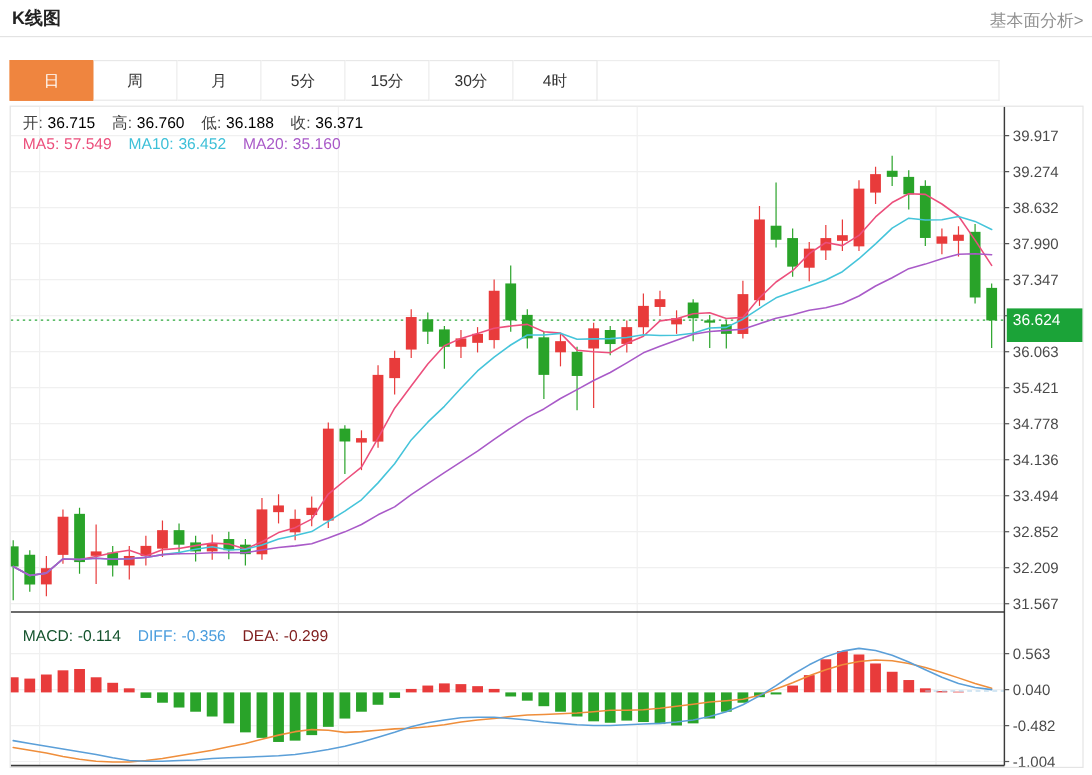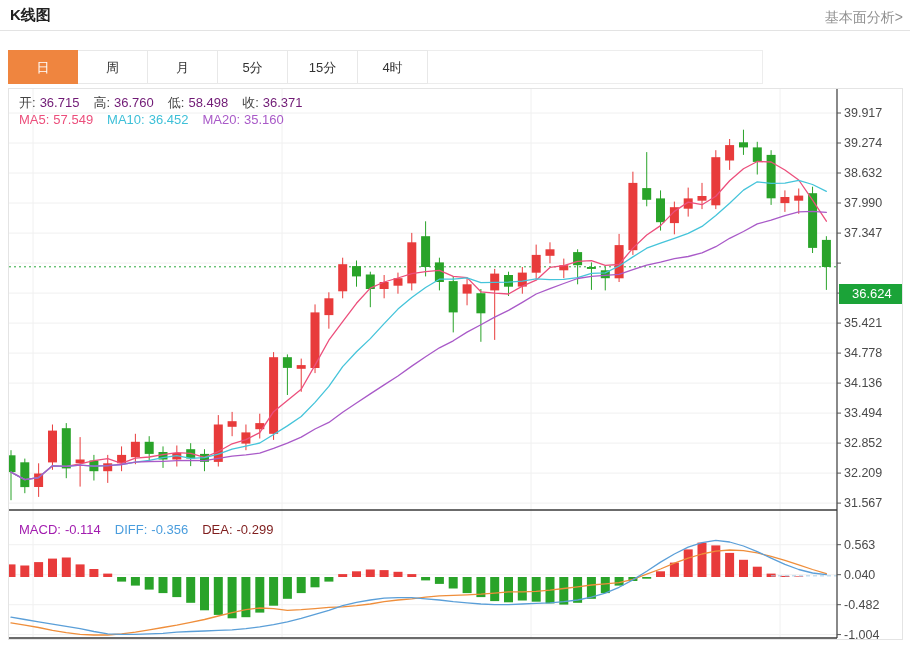--- a/index.html
+++ b/index.html
@@ -13,47 +13,48 @@
        background:#fff;border:1px solid #e8e8e8;border-left:none;box-sizing:border-box;cursor:pointer;}
   .tab:first-child{border-left:1px solid #e8e8e8;}
   .tab.active{background:#ef853f;border-color:#ef853f;color:#fff;}
   .tab-filler{width:335px;height:34px;border:1px solid #ededed;border-left:none;box-sizing:border-box;}
   .chart-box{position:absolute;left:8px;top:88px;width:895px;height:552px;
              border:1px solid #e4e4e4;box-sizing:border-box;}
   .info-row{position:absolute;left:10px;font-size:13px;white-space:nowrap;z-index:3;}
   .info-row span{margin-right:4px;}
   .info-row .gap{margin-right:14px;}
   .lbl{color:#444;}
-  .green{color:#701a75;}
+  .green{color:#000000;}
   .ma5c{color:#ec4f7c;}
   .ma10c{color:#3ec0d8;}
   .ma20c{color:#a95ac8;}
-  .macdc{color:#a21caf;margin-top:40px;}
+  .macdc{color:#14532d;margin-top:40px;}
   .diffc{color:#4a9ddd;}
   .deac{color:#7f1d1d;}
-  .price-tag{position:absolute;left:830px;top:168px;width:63px;height:20px;background:#1ba338;
-             color:#fff;font-size:13px;line-height:20px;padding-left:13px;box-sizing:border-box;z-index:4;margin-top:27px;}
+  .price-tag{position:absolute;left:830px;top:168px;width:63px;height:28px;background:#1ba338;
+             color:#fff;font-size:13px;line-height:20px;padding-left:5px;box-sizing:border-box;z-index:4;}
   svg{position:absolute;left:0;top:0;z-index:1;}
   svg text{font-family:"Liberation Sans","DejaVu Sans",sans-serif;}
 </style>
 </head>
 <body>
 
 <div class="page">
   <div class="titlebar">
     <span class="title">K线图</span>
     <span class="link">基本面分析&gt;</span>
   </div>
 
   <div class="tabbar">
       <div class="tab active">日</div>
       <div class="tab">周</div>
       <div class="tab">月</div>
       <div class="tab">5分</div>
       <div class="tab">15分</div>
+      <div class="tab">30分</div>
       <div class="tab">4时</div>
       <div class="tab-filler"></div>
     </div>
 
   <div class="chart-box">
     <svg id="chart-svg" width="893" height="550" viewBox="0 0 893 550">
         <line x1="24" y1="0" x2="24" y2="549" stroke="#f0f0f0" stroke-width="1"></line>
         <line x1="273" y1="0" x2="273" y2="549" stroke="#f0f0f0" stroke-width="1"></line>
         <line x1="522" y1="0" x2="522" y2="549" stroke="#f0f0f0" stroke-width="1"></line>
         <line x1="771" y1="0" x2="771" y2="549" stroke="#f0f0f0" stroke-width="1"></line>
@@ -294,21 +295,21 @@
         <text x="835" y="459.9" font-size="12.5" fill="#4a4a4a">0.563</text>
         <line x1="828" y1="485.7" x2="832" y2="485.7" stroke="#555" stroke-width="1"></line>
         <text x="835" y="489.9" font-size="12.5" fill="#4a4a4a">0.040</text>
         <line x1="828" y1="515.7" x2="832" y2="515.7" stroke="#555" stroke-width="1"></line>
         <text x="835" y="519.9" font-size="12.5" fill="#4a4a4a">-0.482</text>
         <line x1="828" y1="545.6" x2="832" y2="545.6" stroke="#555" stroke-width="1"></line>
         <text x="835" y="549.8" font-size="12.5" fill="#4a4a4a">-1.004</text>
       </svg>
 
     <div class="info-row" style="top:5px;">
-      <span class="lbl">开:</span><span class="green gap">36.715</span><span class="lbl">高:</span><span class="green gap">36.760</span><span class="lbl">低:</span><span class="green gap">58.498</span><span class="lbl">收:</span><span class="green">36.371</span>
+      <span class="lbl">开:</span><span class="green gap">36.715</span><span class="lbl">高:</span><span class="green gap">36.760</span><span class="lbl">低:</span><span class="green gap">36.188</span><span class="lbl">收:</span><span class="green">36.371</span>
     </div>
 
     <div class="info-row" style="top:23px;">
       <span class="ma5c">MA5:</span><span class="ma5c gap">57.549</span><span class="ma10c">MA10:</span><span class="ma10c gap">36.452</span><span class="ma20c">MA20:</span><span class="ma20c">35.160</span>
     </div>
 
     <div class="info-row" style="top:433px;">
       <span class="macdc">MACD:</span><span class="macdc gap">-0.114</span><span class="diffc">DIFF:</span><span class="diffc gap">-0.356</span><span class="deac">DEA:</span><span class="deac">-0.299</span>
     </div>
 

